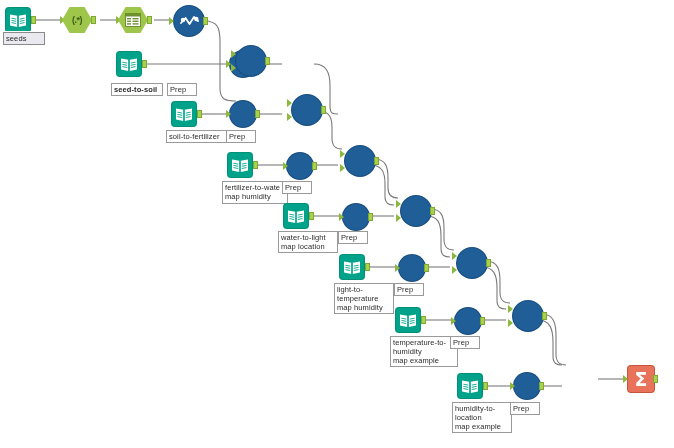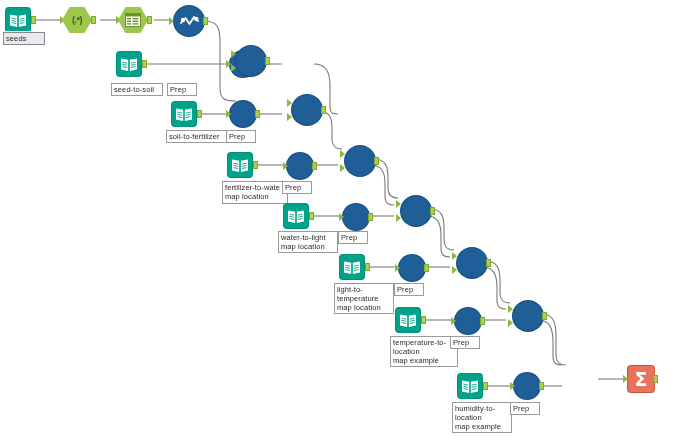--- a/index.html
+++ b/index.html
@@ -183,21 +183,21 @@
             <line x1="2.4" y1="7.4" x2="7.2" y2="8.3"></line>
             <line x1="2.4" y1="9.6" x2="7.2" y2="10.5"></line>
             <line x1="10.8" y1="6.1" x2="15.6" y2="5.2"></line>
             <line x1="10.8" y1="8.3" x2="15.6" y2="7.4"></line>
             <line x1="10.8" y1="10.5" x2="15.6" y2="9.6"></line>
           </g>
       </svg>
     </div>
     <div class="anch out" style="left:25px;top:8px;"></div>
   </div>
-  <div class="cap" style="left:111px;top:83px;width:46px;">seed-to-soil</div>
+  <div class="cap" style="left:111px;top:83px;width:46px;font-weight:bold;">seed-to-soil</div>
 
   <div class="node" style="left:230px;top:51px;">
     <div class="anch arrow" style="left:-4px;top:9px;"></div>
     <div class="tool-round"></div>
     <div class="anch out" style="left:25px;top:9px;"></div>
   </div>
   <div class="cap" style="left:167px;top:83px;width:24px;">Prep</div>
 
   <div class="node" style="left:236px;top:46px;">
     <div class="anch arrow" style="left:-5px;top:4px;"></div>
@@ -252,21 +252,21 @@
             <line x1="2.4" y1="9.6" x2="7.2" y2="10.5"></line>
             <line x1="10.8" y1="6.1" x2="15.6" y2="5.2"></line>
             <line x1="10.8" y1="8.3" x2="15.6" y2="7.4"></line>
             <line x1="10.8" y1="10.5" x2="15.6" y2="9.6"></line>
           </g>
       </svg>
     </div>
     <div class="anch out" style="left:25px;top:8px;"></div>
   </div>
   <div class="cap clip" style="left:222px;top:181px;width:60px;height:19px;">fertilizer-to-wate
-map location</div>
+map humidity</div>
 
   <div class="node" style="left:287px;top:153px;">
     <div class="anch arrow" style="left:-4px;top:9px;"></div>
     <div class="tool-round"></div>
     <div class="anch out" style="left:25px;top:9px;"></div>
   </div>
   <div class="cap" style="left:282px;top:181px;width:24px;">Prep</div>
 
   <div class="node" style="left:345px;top:146px;">
     <div class="anch arrow" style="left:-5px;top:4px;"></div>
@@ -323,21 +323,21 @@
             <line x1="10.8" y1="6.1" x2="15.6" y2="5.2"></line>
             <line x1="10.8" y1="8.3" x2="15.6" y2="7.4"></line>
             <line x1="10.8" y1="10.5" x2="15.6" y2="9.6"></line>
           </g>
       </svg>
     </div>
     <div class="anch out" style="left:25px;top:8px;"></div>
   </div>
   <div class="cap" style="left:334px;top:283px;width:54px;">light-to-
 temperature
-map location</div>
+map humidity</div>
 
   <div class="node" style="left:399px;top:255px;">
     <div class="anch arrow" style="left:-4px;top:9px;"></div>
     <div class="tool-round"></div>
     <div class="anch out" style="left:25px;top:9px;"></div>
   </div>
   <div class="cap" style="left:394px;top:283px;width:24px;">Prep</div>
 
   <div class="node" style="left:457px;top:248px;">
     <div class="anch arrow" style="left:-5px;top:4px;"></div>
@@ -358,21 +358,21 @@
             <line x1="2.4" y1="9.6" x2="7.2" y2="10.5"></line>
             <line x1="10.8" y1="6.1" x2="15.6" y2="5.2"></line>
             <line x1="10.8" y1="8.3" x2="15.6" y2="7.4"></line>
             <line x1="10.8" y1="10.5" x2="15.6" y2="9.6"></line>
           </g>
       </svg>
     </div>
     <div class="anch out" style="left:25px;top:8px;"></div>
   </div>
   <div class="cap" style="left:390px;top:336px;width:62px;">temperature-to-
-location
+humidity
 map example</div>
 
   <div class="node" style="left:455px;top:308px;">
     <div class="anch arrow" style="left:-4px;top:9px;"></div>
     <div class="tool-round"></div>
     <div class="anch out" style="left:25px;top:9px;"></div>
   </div>
   <div class="cap" style="left:450px;top:336px;width:24px;">Prep</div>
 
   <div class="node" style="left:513px;top:301px;">

